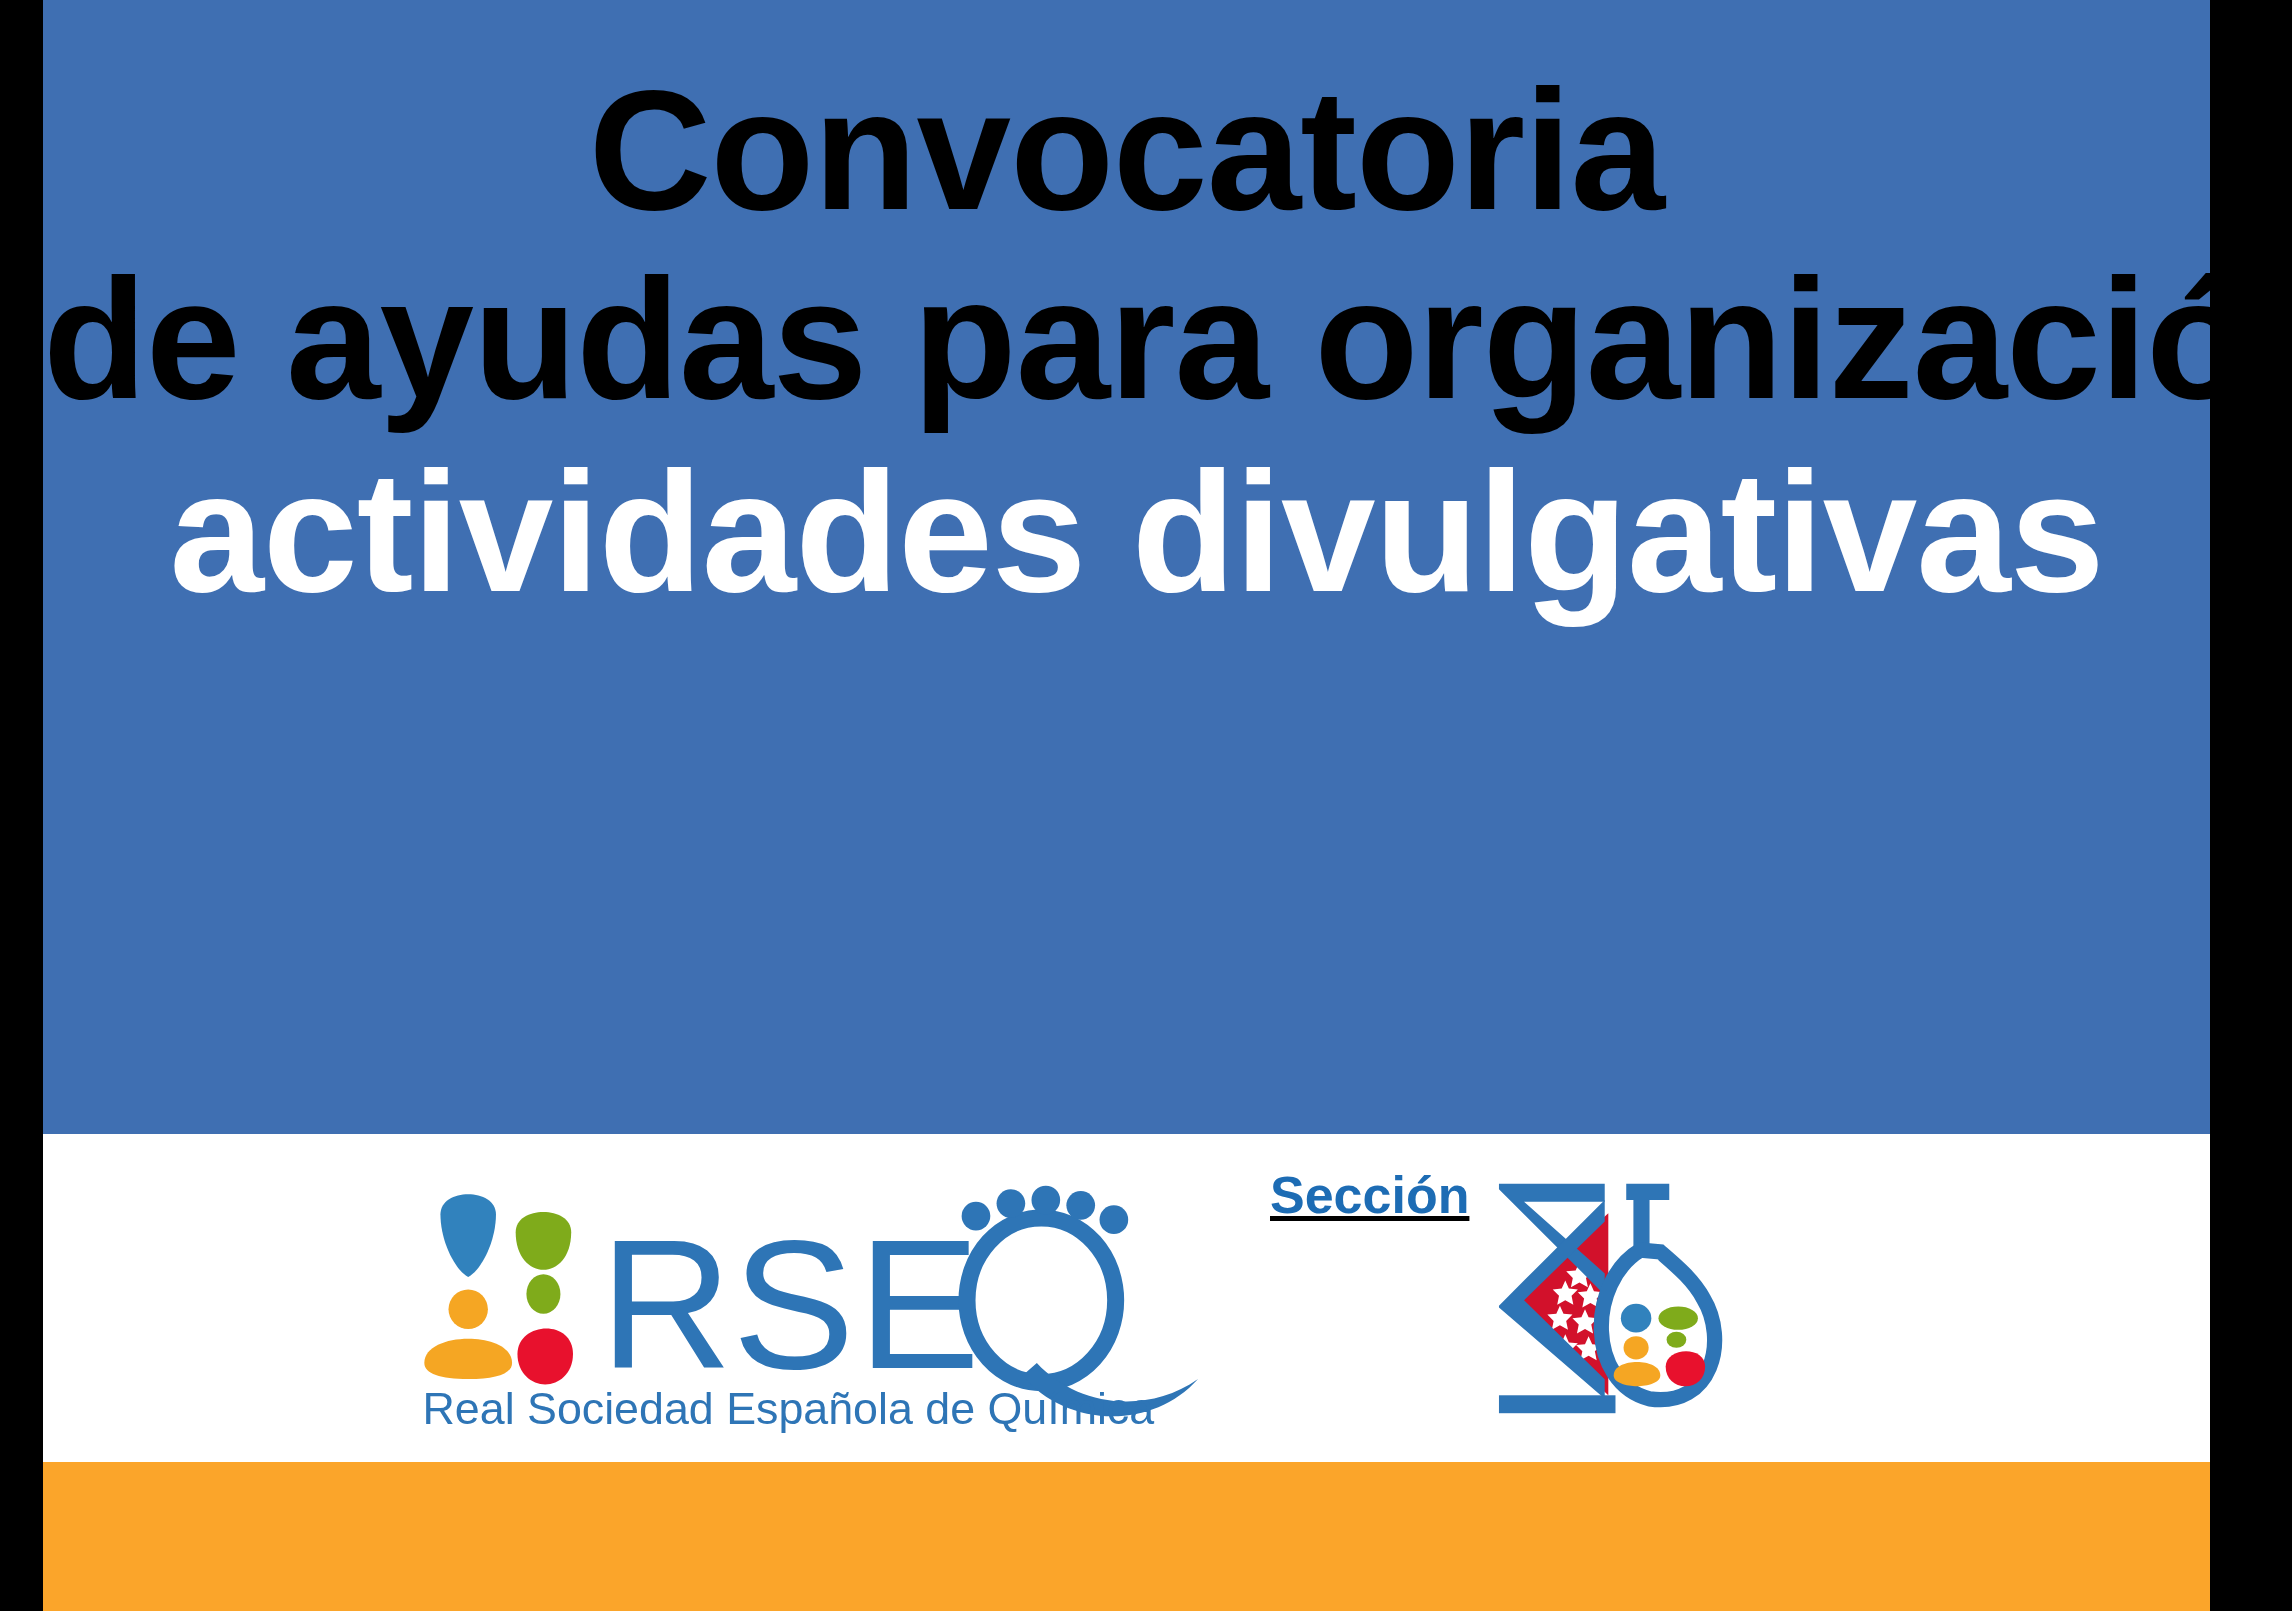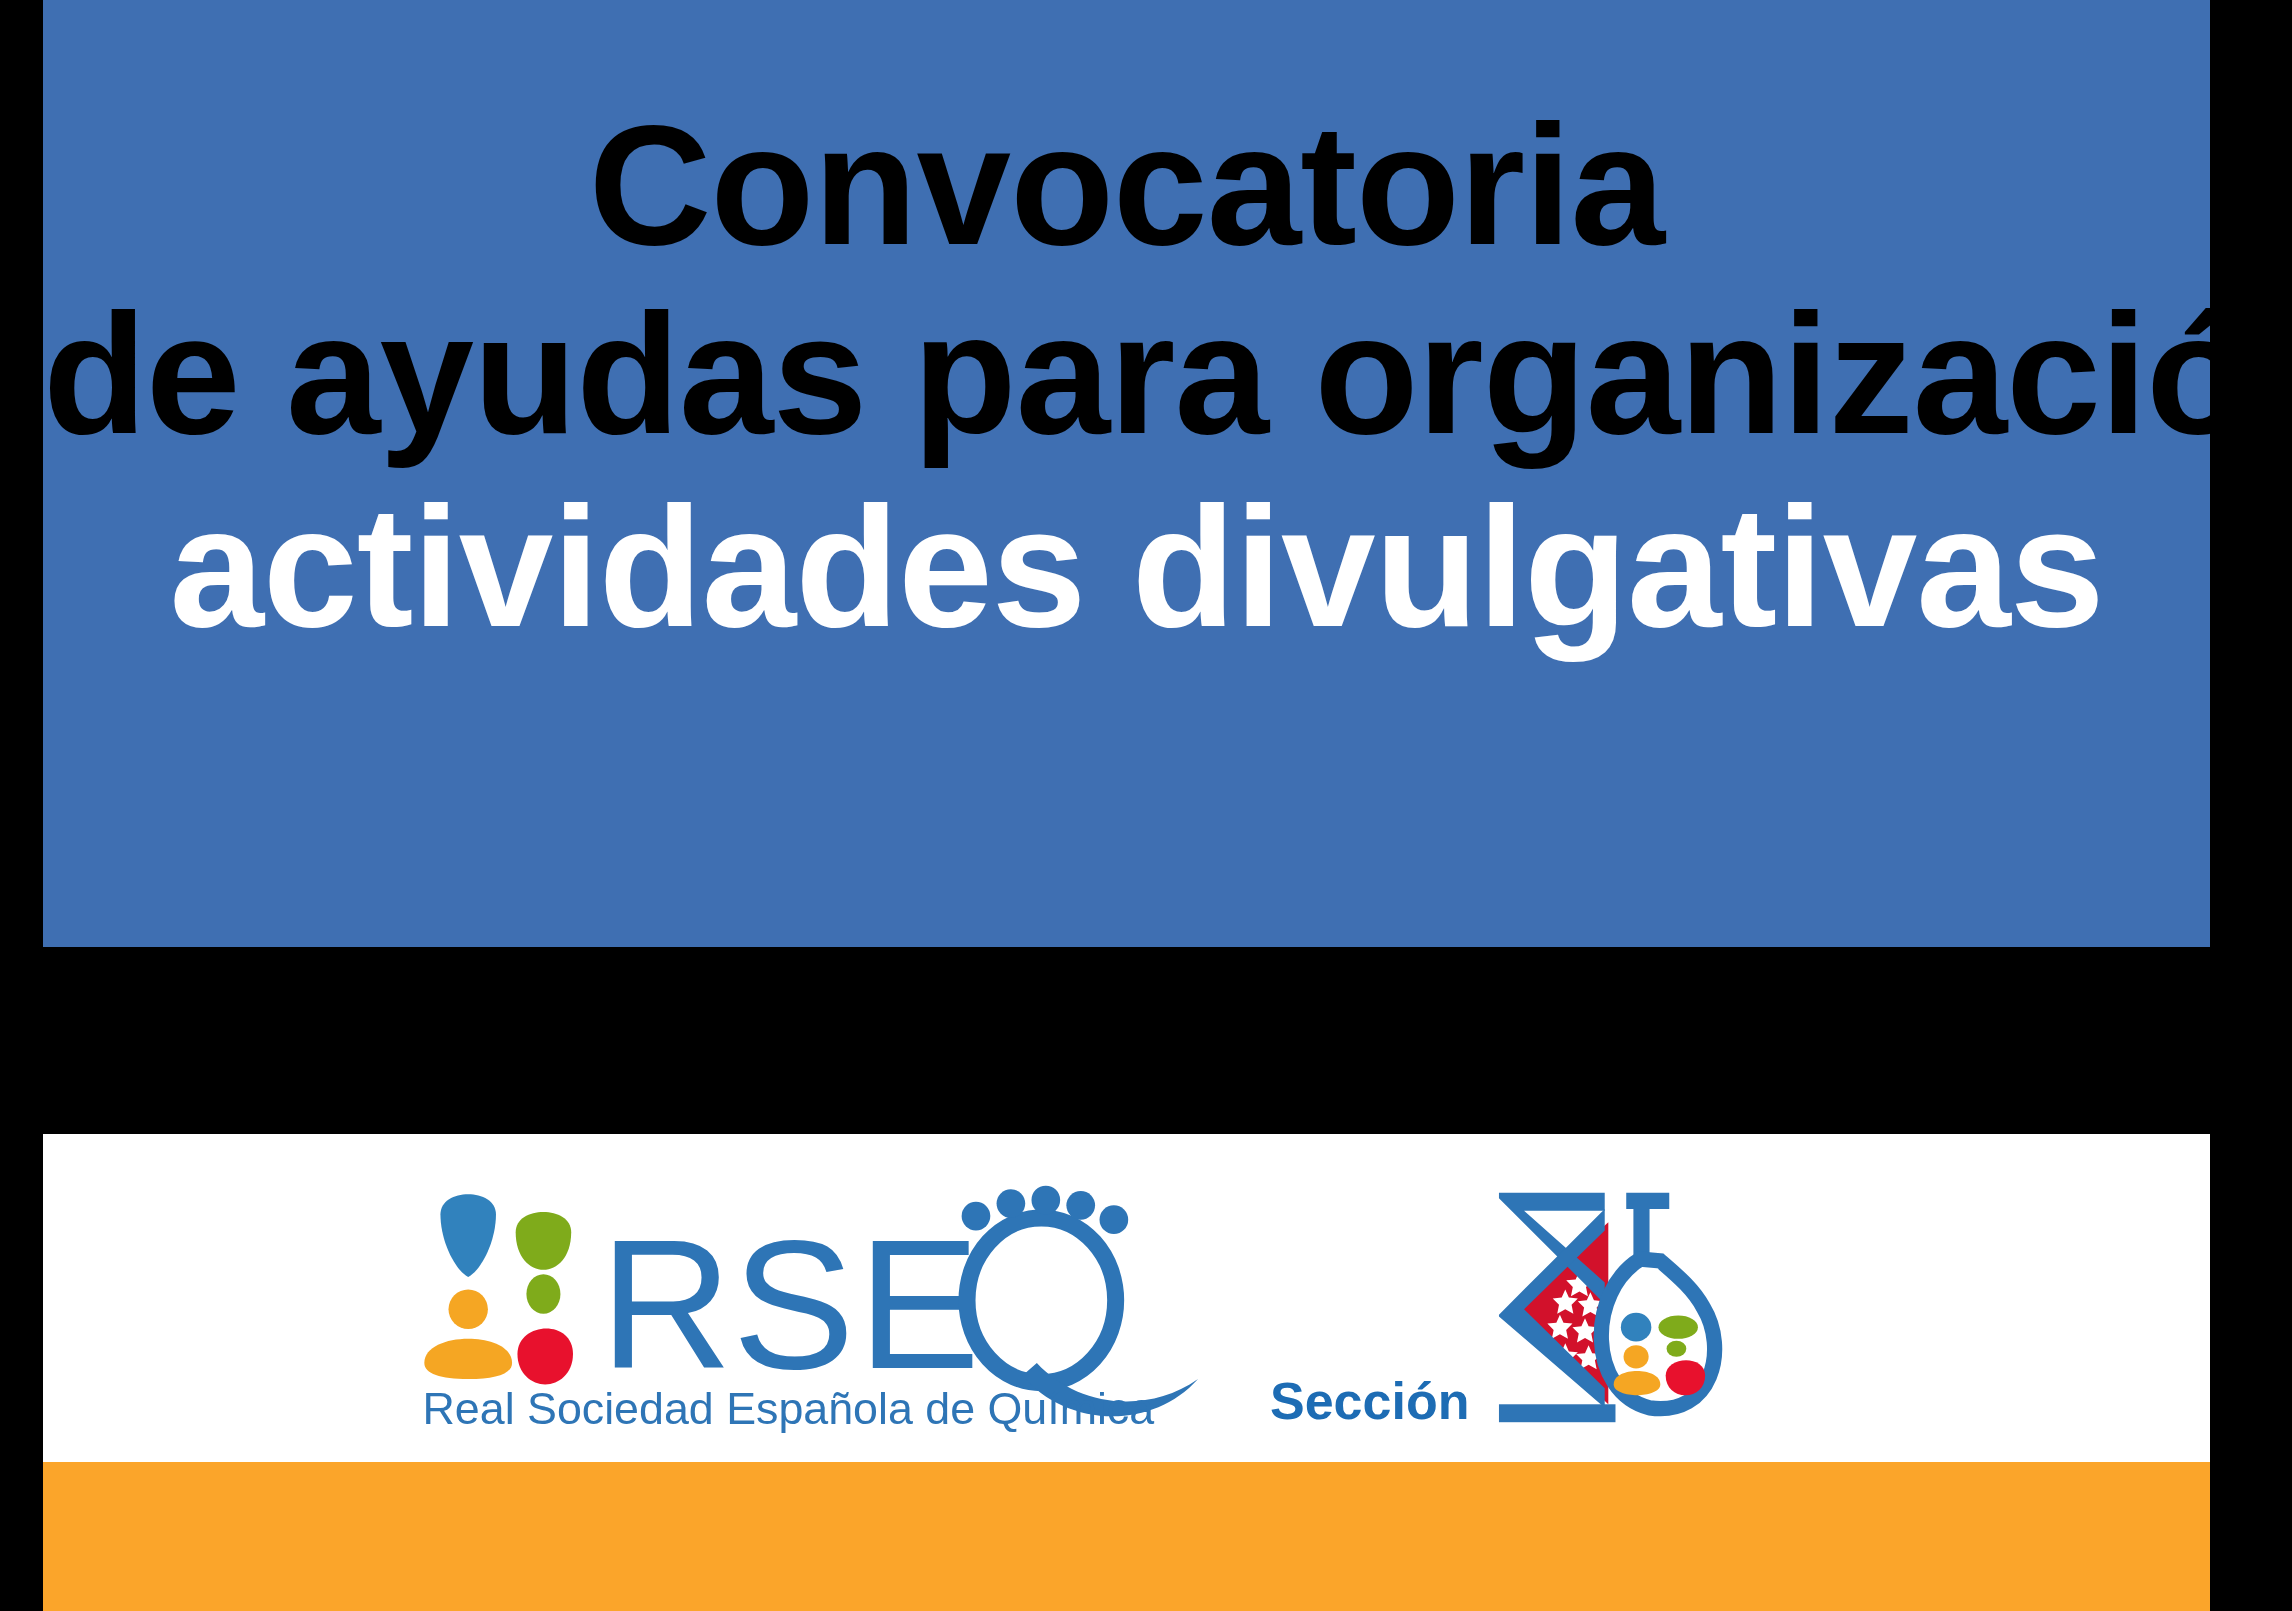--- a/index.html
+++ b/index.html
@@ -20,28 +20,28 @@
     height: 1611px;
     background: #000000;
   }
 
   
   .hero {
     position: absolute;
     left: 43px;
     top: 0px;
     width: 2167px;
-    height: 947px;
+    height: 1134px;
     background: #3F6FB2;
     box-sizing: border-box;
     display: flex;
     flex-direction: column;
     align-items: center;
     justify-content: flex-start;
-    padding-top: 99px;
+    padding-top: 64px;
   }
 
   .headline {
     display: block;
     width: 100%;
     text-align: center;
     font-family: "Liberation Sans", sans-serif;
     font-weight: bold;
     font-size: 166px;
     line-height: 1.02;
@@ -87,22 +87,23 @@
     height: 269px;
   }
   .rseq-logo svg { display: block; width: 797px; height: 269px; }
 
   
   .madrid-logo {
     position: relative;
     width: 573px;
     height: 269px;
     display: flex;
-    align-items: flex-end;
+    align-items: flex-start;
     gap: 21px;
+    text-decoration: underline;
   }
   .madrid-text {
     font-family: "Liberation Sans", sans-serif;
     font-weight: bold;
     font-size: 52px;
     line-height: 1.22;
     color: #1D6CB4;
     text-align: left;
     white-space: nowrap;
   }

